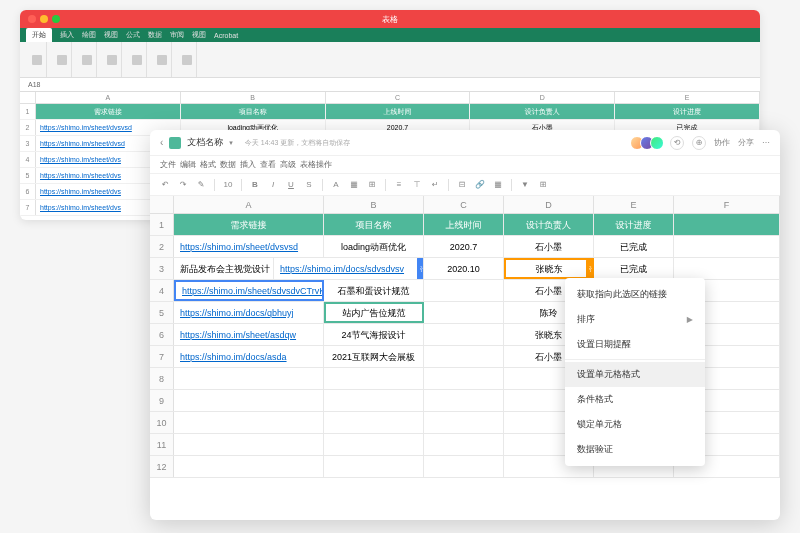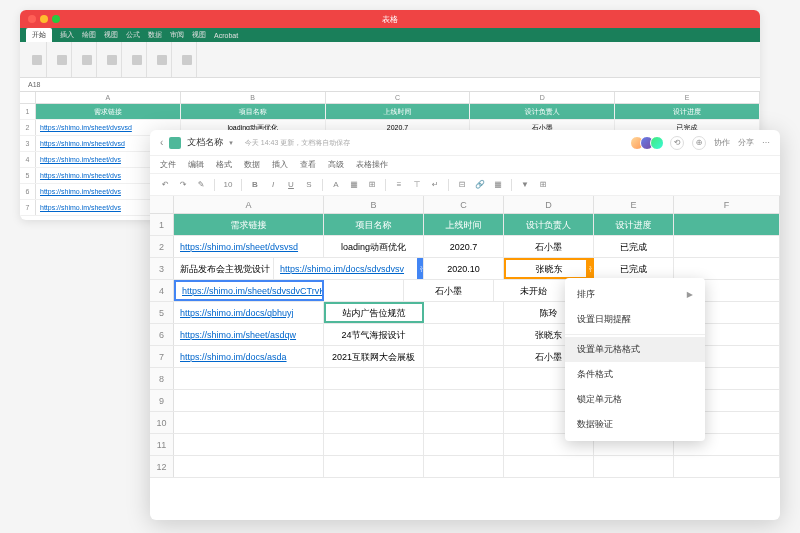--- a/index.html
+++ b/index.html
@@ -34,21 +34,21 @@
 .front-titlebar { height: 26px; display: flex; align-items: center; padding: 0 10px; gap: 6px; border-bottom: 1px solid #f0f0f0; }
 .front-doc-icon { width: 12px; height: 12px; background: #4fb89a; border-radius: 2px; }
 .front-title { font-size: 9px; color: #333; font-weight: 500; }
 .front-save-info { font-size: 7px; color: #aaa; margin-left: 6px; }
 .front-avatars { display: flex; margin-left: auto; gap: -4px; }
 .avatar { width: 14px; height: 14px; border-radius: 50%; border: 1px solid #fff; margin-left: -4px; }
 .avatar.a1 { background: linear-gradient(135deg,#ffd89b,#ff9a56); }
 .avatar.a2 { background: linear-gradient(135deg,#667eea,#764ba2); }
 .avatar.a3 { background: linear-gradient(135deg,#43e97b,#38f9d7); }
 .front-titlebar-right { display: flex; align-items: center; gap: 8px; font-size: 8px; color: #888; }
-.front-menubar { height: 18px; display: flex; align-items: center; padding: 0 10px; gap: 12px; font-size: 8px; color: #666; border-bottom: 1px solid #f0f0f0; }
+.front-menubar { height: 18px; display: flex; align-items: center; padding: 0 10px; gap: 4px; font-size: 8px; color: #666; border-bottom: 1px solid #f0f0f0; }
 .front-toolbar { height: 22px; display: flex; align-items: center; padding: 0 10px; gap: 8px; font-size: 8px; color: #666; border-bottom: 1px solid #f0f0f0; }
 .toolbar-icon { width: 10px; height: 10px; display: inline-flex; align-items: center; justify-content: center; color: #888; }
 .toolbar-sep { width: 1px; height: 12px; background: #e0e0e0; }
 
 .front-sheet { position: relative; }
 .front-col-headers { display: flex; height: 18px; border-bottom: 1px solid #e0e0e0; background: #fafafa; }
 .front-corner { flex: 0 0 24px; border-right: 1px solid #e0e0e0; }
 .front-col-h { text-align: center; font-size: 9px; color: #888; border-right: 1px solid #e0e0e0; line-height: 18px; }
 .col-A { flex: 0 0 150px; }
 .col-B { flex: 0 0 100px; }
@@ -292,20 +292,21 @@
       <div class="front-cell col-B" style="position:relative">新品发布会主视觉设计</div>
       <div class="front-cell col-A left" style="position:relative"><span class="front-link">https://shimo.im/docs/sdvsdvsv</span><span class="user-tag">张晓东</span></div>
       <div class="front-cell col-C">2020.10</div>
       <div class="front-cell col-D highlight-cell" style="position:relative">张晓东<span class="user-tag orange">张小婷</span></div>
       <div class="front-cell col-E">已完成</div>
       <div class="front-cell col-F"></div>
         </div>
         <div class="front-row">
           <div class="front-row-h">4</div>
       <div class="front-cell col-A left selected-cell" style="position:relative"><span class="front-link">https://shimo.im/sheet/sdvsdvCTrvKB</span></div>
+      <div class="front-cell col-B" style="position:relative">石墨和蛋设计规范</div>
       <div class="front-cell col-C"></div>
       <div class="front-cell col-D" style="position:relative">石小墨</div>
       <div class="front-cell col-E">未开始</div>
       <div class="front-cell col-F"></div>
         </div>
         <div class="front-row">
           <div class="front-row-h">5</div>
       <div class="front-cell col-A left" style="position:relative"><span class="front-link">https://shimo.im/docs/qbhuyj</span></div>
       <div class="front-cell col-B green-border" style="position:relative">站内广告位规范<span class="user-tag green">王蓉</span></div>
       <div class="front-cell col-C"></div>
@@ -375,20 +376,23 @@
       <div class="front-cell col-D"></div>
       <div class="front-cell col-E"></div>
       <div class="front-cell col-F"></div>
         </div>
       </div>
   </div>
 </div>
 
 <div class="context-menu" id="ctx-menu">
     <div class="menu-item">
+      <span>获取指向此选区的链接</span>
+    </div>
+    <div class="menu-item">
       <span>排序</span>
       <span class="menu-arrow">▶</span>
     </div>
     <div class="menu-item">
       <span>设置日期提醒</span>
     </div>
     <div class="menu-sep"></div>
     <div class="menu-item hover">
       <span>设置单元格格式</span>
     </div>

